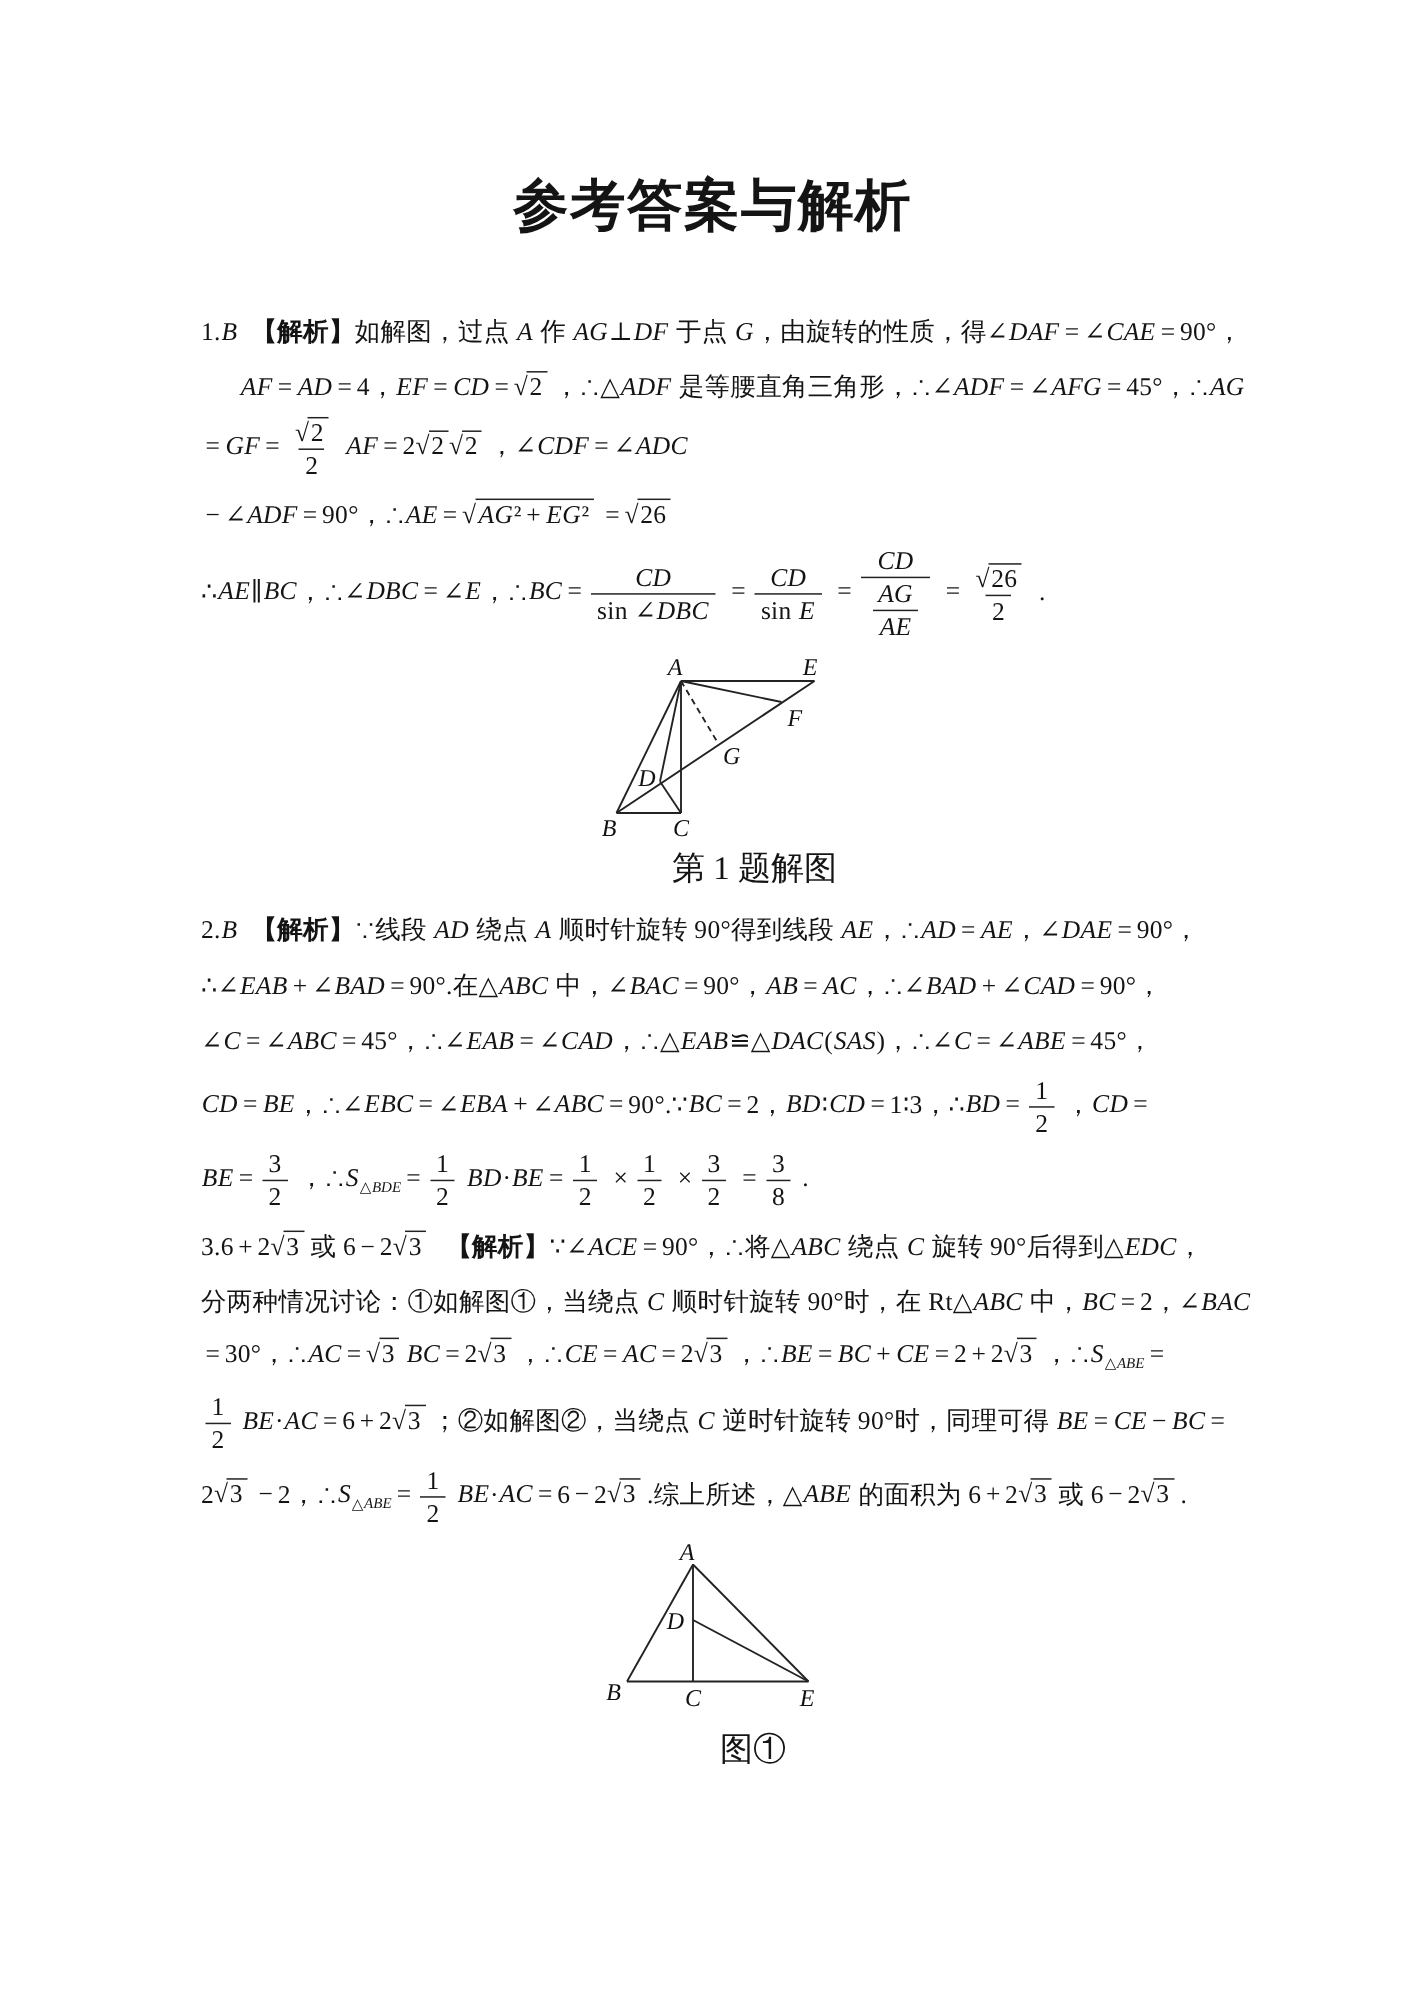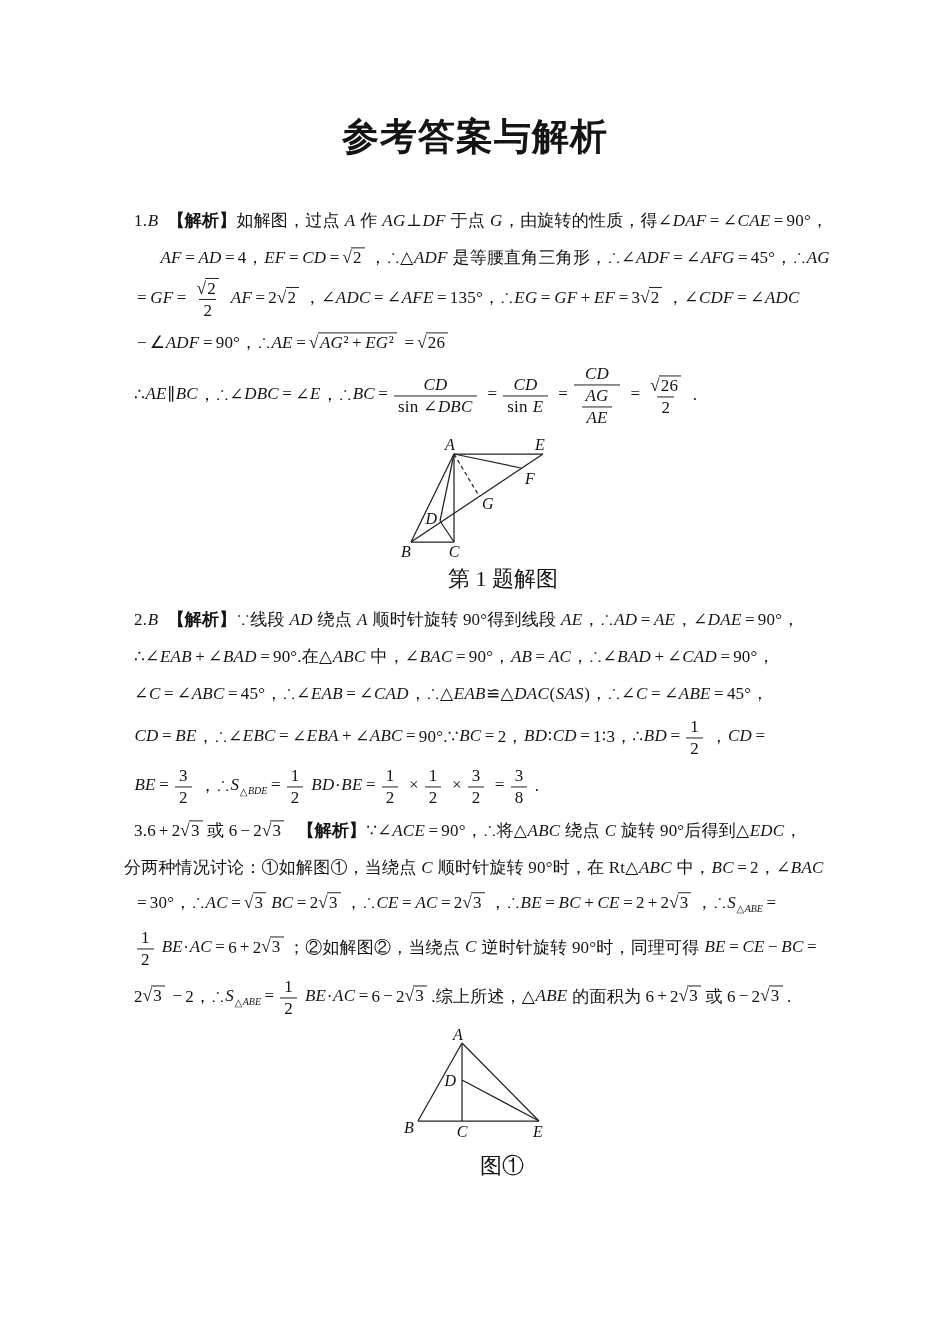--- a/index.html
+++ b/index.html
@@ -38,25 +38,25 @@
         </span><span>&nbsp;，∴△<i>ADF</i>&nbsp;是等腰直角三角形，∴∠<i>ADF</i><span class="op">=</span>∠<i>AFG</i><span class="op">=</span>45°，∴<i>AG</i></span></div>
       <div class="line" style="top: 299px; left: 134px;"><span><span class="op">=</span><i>GF</i><span class="op">=</span></span><span class="frac">
           <span class="num"><span class="sqrt">
               <span class="rad">√</span>
               <span class="radbody"><span>2</span></span>
             </span></span>
           <span class="den"><span>2</span></span>
         </span><span>&nbsp;<i>AF</i><span class="op">=</span>2</span><span class="sqrt">
           <span class="rad">√</span>
           <span class="radbody"><span>2</span></span>
-        </span><span>&nbsp;，∠<i>ADC</i><span class="op">=</span>∠<i>AFE</i><span class="op">=</span>135°，∴<i>EG</i><span class="op">=</span><i>GF</i><span class="op">+</span><i>EF</i><span class="op">=</span>3</span><span class="sqrt">
+        </span><span class="sqrt">
           <span class="rad">√</span>
           <span class="radbody"><span>2</span></span>
         </span><span>&nbsp;，∠<i>CDF</i><span class="op">=</span>∠<i>ADC</i></span></div>
-      <div class="line" style="top: 343px; left: 134px; font-family: Liberation Serif, serif;"><span><span class="op">−</span>∠<i>ADF</i><span class="op">=</span>90°，∴<i>AE</i><span class="op">=</span></span><span class="sqrt">
+      <div class="line" style="top: 343px; left: 134px;"><span><span class="op">−</span>∠<i>ADF</i><span class="op">=</span>90°，∴<i>AE</i><span class="op">=</span></span><span class="sqrt">
           <span class="rad">√</span>
           <span class="radbody"><span><i>AG</i>²<span class="op">+</span><i>EG</i>²</span></span>
         </span><span>&nbsp;<span class="op">=</span></span><span class="sqrt">
           <span class="rad">√</span>
           <span class="radbody"><span>26</span></span>
         </span></div>
       <div class="line" style="top: 396px; left: 134px;"><span>∴<i>AE</i>∥<i>BC</i>，∴∠<i>DBC</i><span class="op">=</span>∠<i>E</i>，∴<i>BC</i><span class="op">=</span></span><span class="frac">
           <span class="num"><span><i>CD</i></span></span>
           <span class="den"><span>sin&nbsp;∠<i>DBC</i></span></span>
         </span><span>&nbsp;<span class="op">=</span></span><span class="frac">
@@ -101,21 +101,21 @@
           <span class="num"><span>3</span></span>
           <span class="den"><span>8</span></span>
         </span><span>&nbsp;.</span></div>
       <div class="line" style="top: 831px; left: 134px;"><span>3.6<span class="op">+</span>2</span><span class="sqrt">
           <span class="rad">√</span>
           <span class="radbody"><span>3</span></span>
         </span><span>&nbsp;或&nbsp;6<span class="op">−</span>2</span><span class="sqrt">
           <span class="rad">√</span>
           <span class="radbody"><span>3</span></span>
         </span><span>&nbsp;&nbsp;&nbsp;<b class="jx">【解析】</b>∵∠<i>ACE</i><span class="op">=</span>90°，∴将△<i>ABC</i>&nbsp;绕点&nbsp;<i>C</i>&nbsp;旋转&nbsp;90°后得到△<i>EDC</i>，</span></div>
-      <div class="line" style="top: 868px; left: 124px;"><span>分两种情况讨论：①如解图①，当绕点&nbsp;<i>C</i>&nbsp;顺时针旋转&nbsp;90°时，在&nbsp;Rt△<i>ABC</i>&nbsp;中，<i>BC</i><span class="op">=</span>2，∠<i>BAC</i></span></div>
+      <div class="line" style="top: 868px; left: 134px;"><span>分两种情况讨论：①如解图①，当绕点&nbsp;<i>C</i>&nbsp;顺时针旋转&nbsp;90°时，在&nbsp;Rt△<i>ABC</i>&nbsp;中，<i>BC</i><span class="op">=</span>2，∠<i>BAC</i></span></div>
       <div class="line" style="top: 904px; left: 134px;"><span><span class="op">=</span>30°，∴<i>AC</i><span class="op">=</span></span><span class="sqrt">
           <span class="rad">√</span>
           <span class="radbody"><span>3</span></span>
         </span><span>&nbsp;<i>BC</i><span class="op">=</span>2</span><span class="sqrt">
           <span class="rad">√</span>
           <span class="radbody"><span>3</span></span>
         </span><span>&nbsp;，∴<i>CE</i><span class="op">=</span><i>AC</i><span class="op">=</span>2</span><span class="sqrt">
           <span class="rad">√</span>
           <span class="radbody"><span>3</span></span>
         </span><span>&nbsp;，∴<i>BE</i><span class="op">=</span><i>BC</i><span class="op">+</span><i>CE</i><span class="op">=</span>2<span class="op">+</span>2</span><span class="sqrt">

